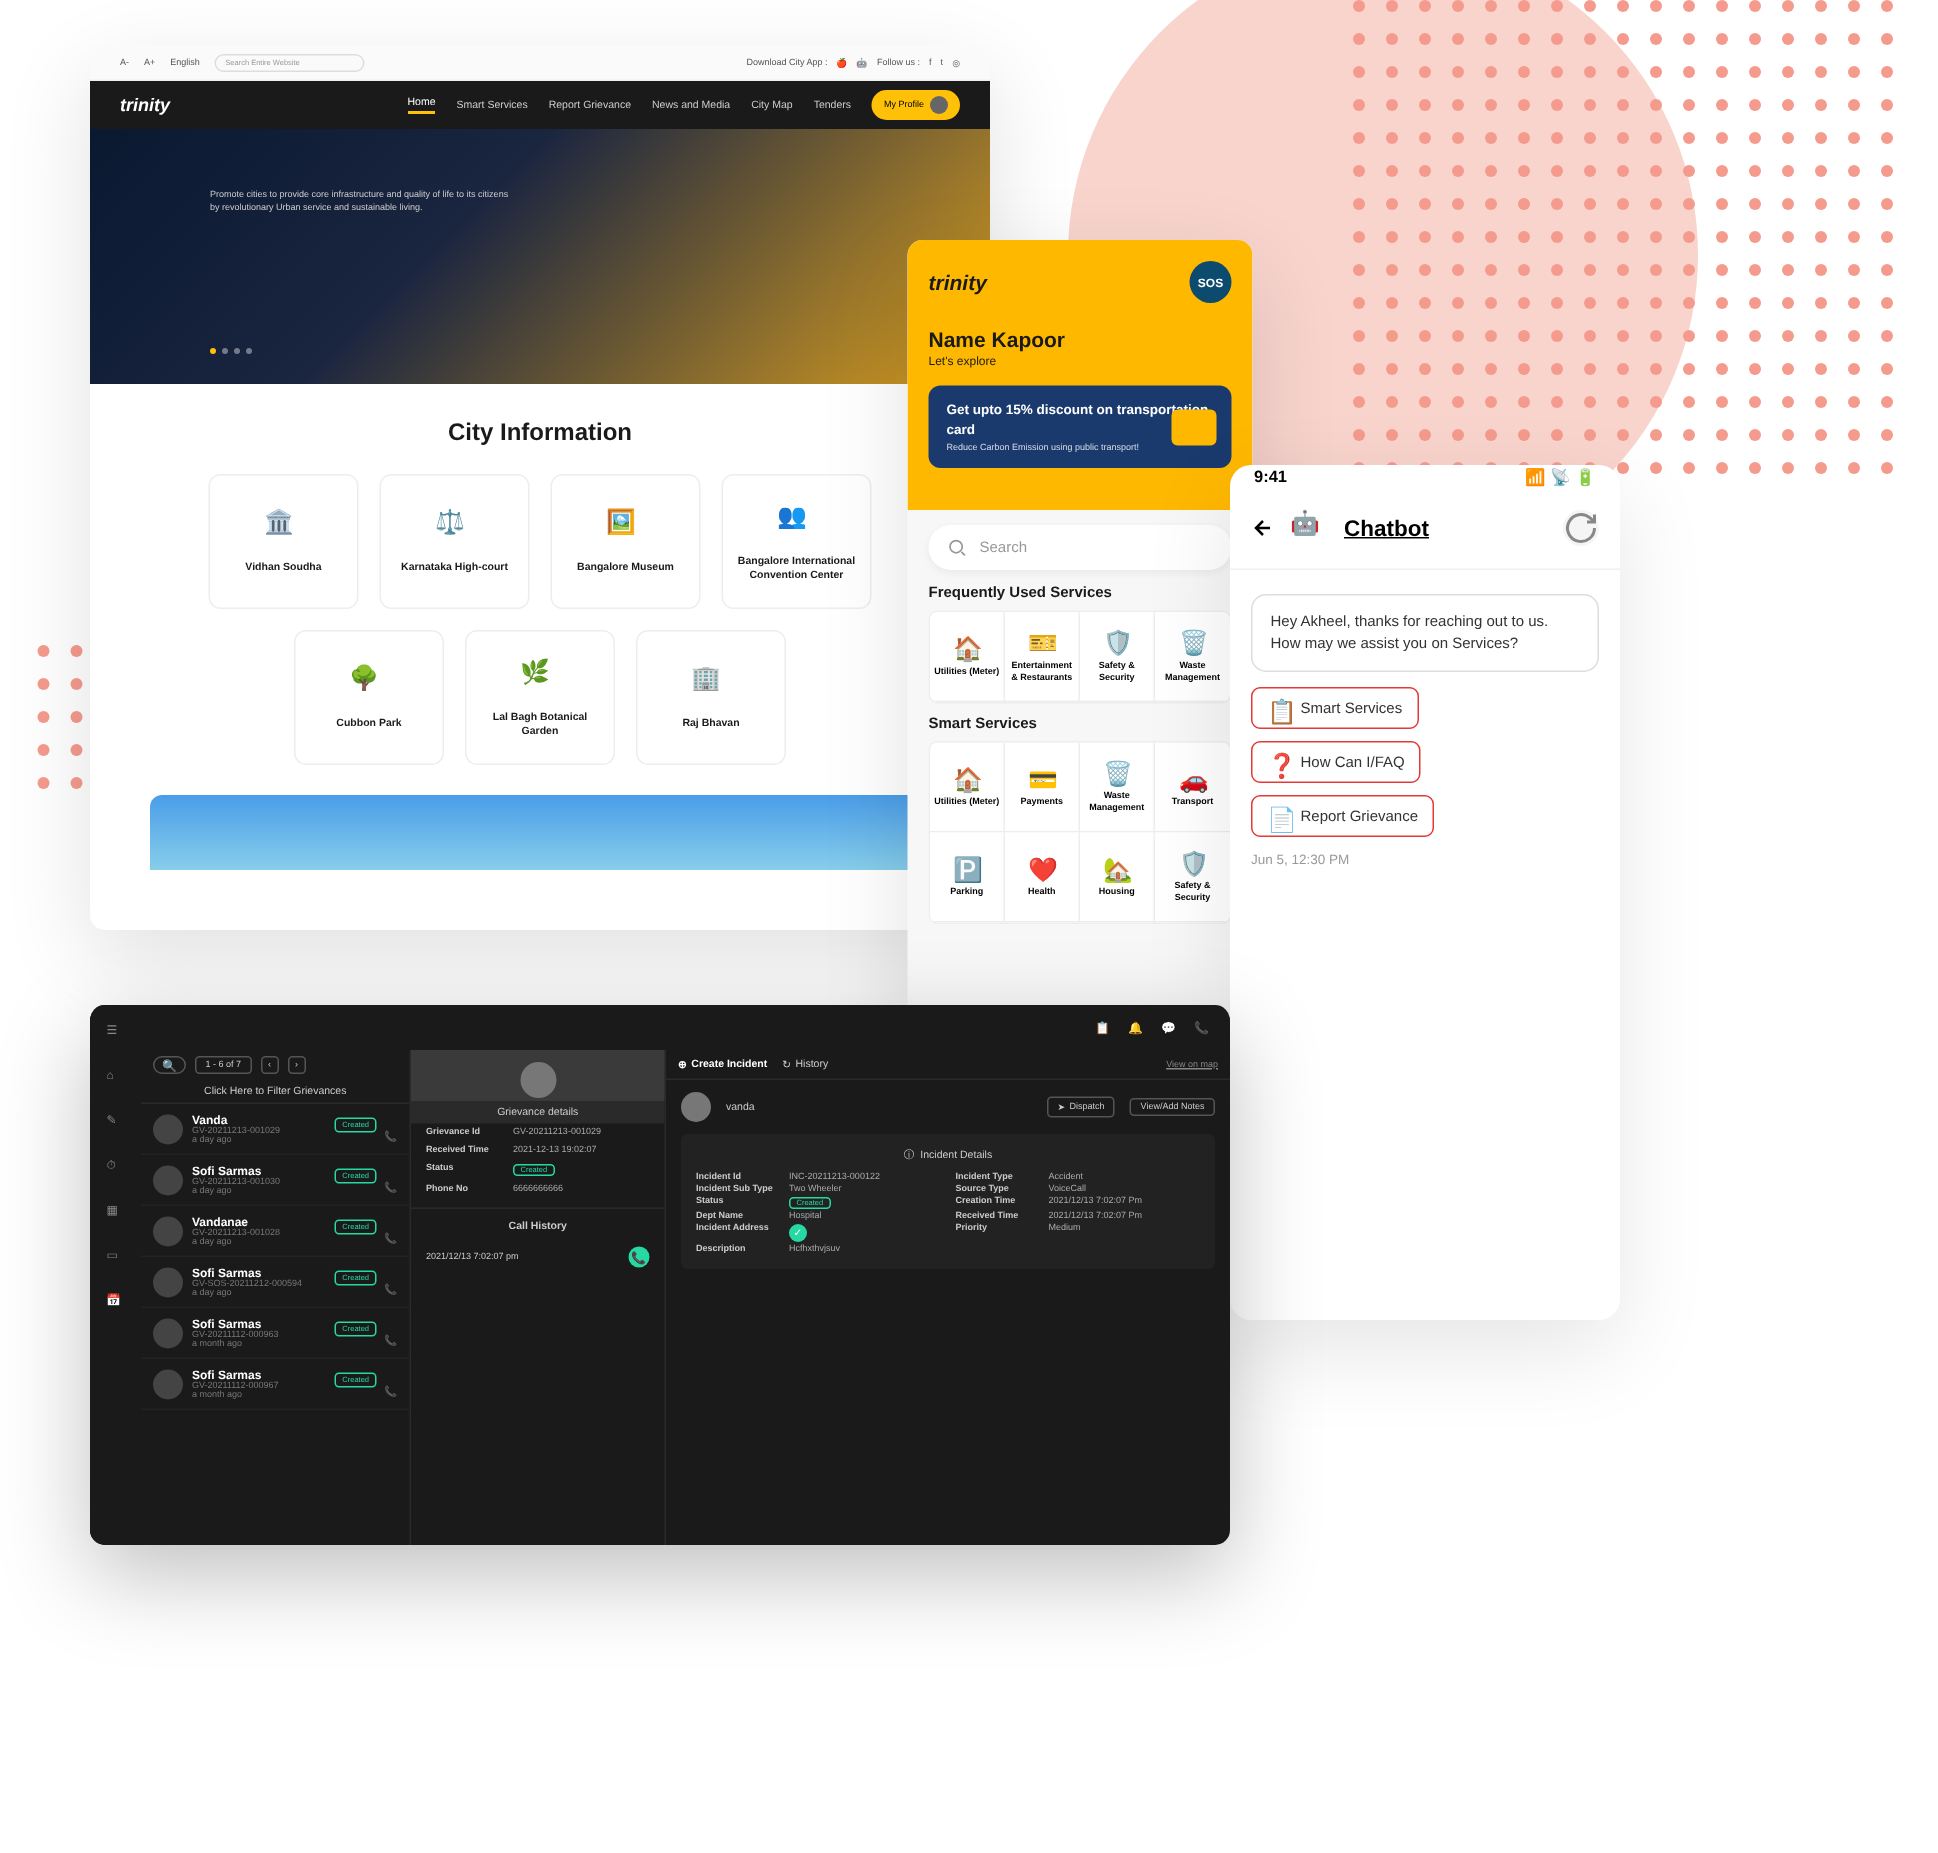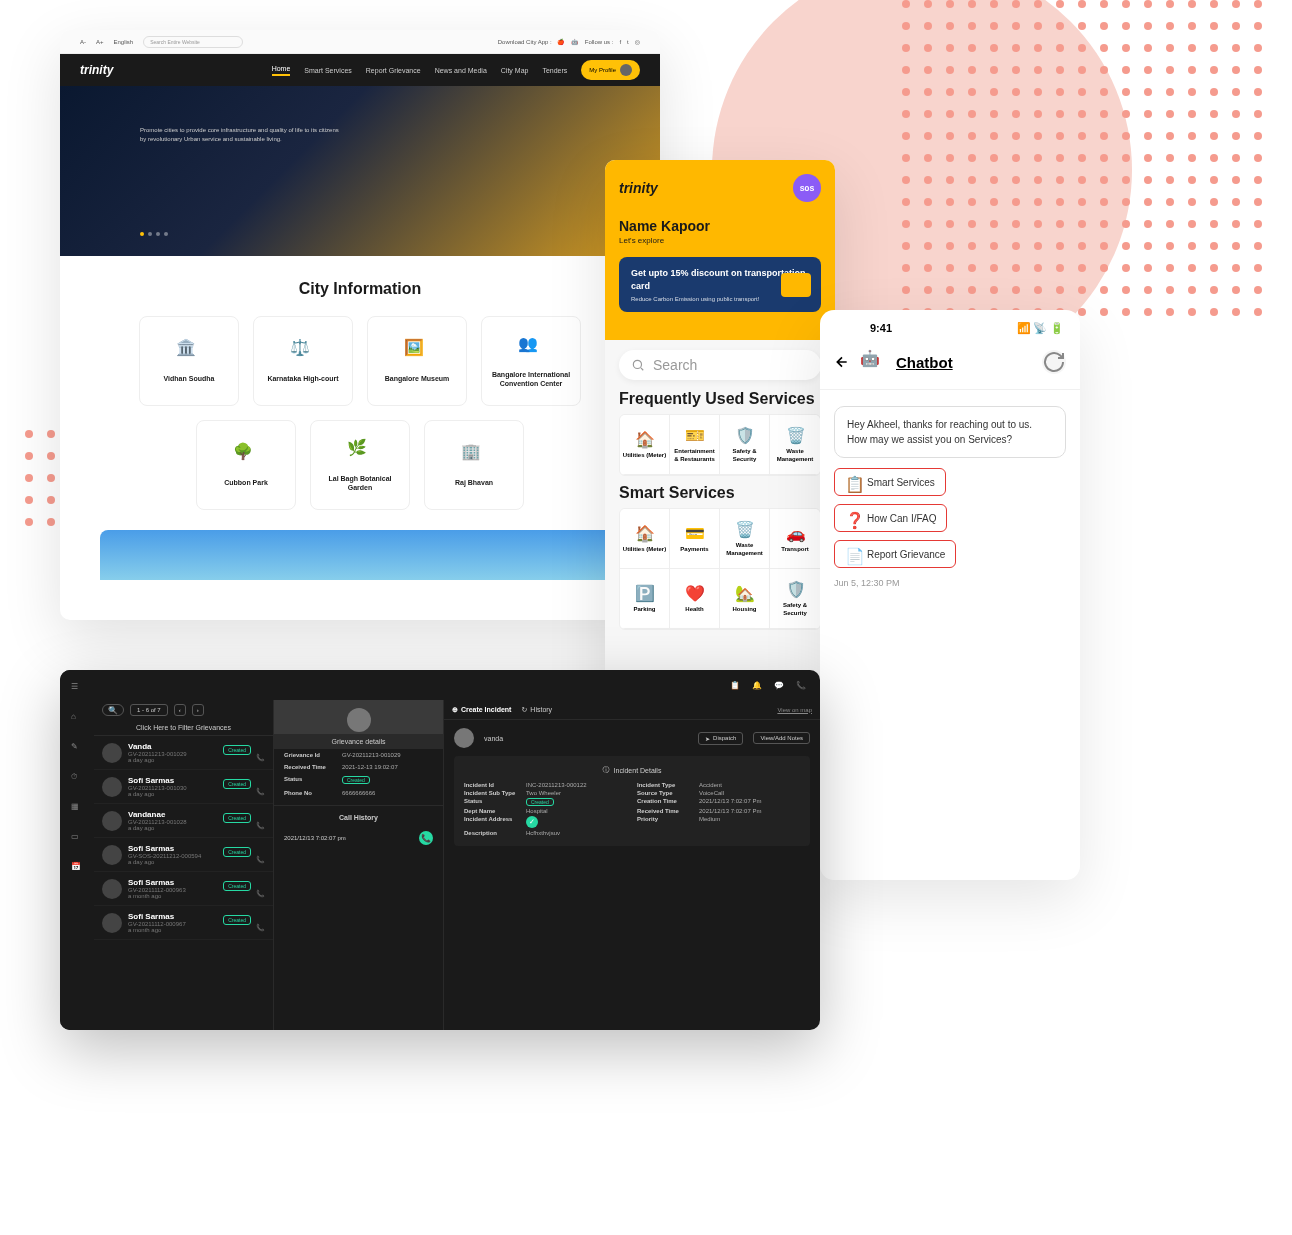--- a/index.html
+++ b/index.html
@@ -36,45 +36,45 @@
 .p1-card { width: 100px; height: 90px; border: 1px solid #eee; border-radius: 8px; display: flex; flex-direction: column; align-items: center; justify-content: center; gap: 10px; }
 .p1-card-icon { width: 26px; height: 26px; }
 .p1-card-label { font-size: 7px; text-align: center; font-weight: 600; color: #1a1a1a; padding: 0 6px; line-height: 1.3; }
 .p1-sky { margin: 20px 40px 0; height: 50px; background: linear-gradient(180deg, #4a9de8, #87ceeb); border-radius: 8px 8px 0 0; }
 
 
 .p2 { position: absolute; left: 605px; top: 160px; width: 230px; height: 580px; background: #f7f7f7; border-radius: 10px; box-shadow: 0 20px 60px rgba(0,0,0,0.12); overflow: hidden; }
 .p2-header { height: 180px; background: #ffb800; padding: 14px; }
 .p2-header-top { display: flex; justify-content: space-between; align-items: center; margin-bottom: 16px; }
 .p2-logo { color: #1a1a1a; font-weight: 700; font-size: 14px; font-style: italic; }
-.p2-sos { width: 28px; height: 28px; background: #8b5cf6; color: #fff; border-radius: 50%; display: flex; align-items: center; justify-content: center; font-size: 8px; font-weight: 700; font-family: Liberation Mono, monospace; }
+.p2-sos { width: 28px; height: 28px; background: #0c4a6e; color: #fff; border-radius: 50%; display: flex; align-items: center; justify-content: center; font-size: 8px; font-weight: 700; }
 .p2-name { color: #1a1a1a; font-size: 14px; font-weight: 700; margin-bottom: 2px; }
 .p2-explore { color: #1a1a1a; font-size: 8px; margin-bottom: 12px; }
 .p2-promo { background: #1a3a6e; color: #fff; border-radius: 8px; padding: 10px 12px; position: relative; }
 .p2-promo-title { font-size: 9px; font-weight: 700; line-height: 1.4; margin-bottom: 4px; }
 .p2-promo-sub { font-size: 6px; opacity: 0.8; }
 .p2-promo-icon { position: absolute; right: 10px; top: 50%; transform: translateY(-50%); width: 30px; height: 24px; background: #ffb800; border-radius: 4px; }
 .p2-search { margin: 10px 14px; height: 30px; background: #fff; border-radius: 18px; display: flex; align-items: center; padding: 0 12px; gap: 8px; box-shadow: 0 2px 6px rgba(0,0,0,0.06); }
 .p2-search-icon { width: 14px; height: 14px; color: #999; }
-.p2-search-text { color: #999; font-size: 14px; }
-.p2-section-h { font-size: 16px; font-weight: 700; color: #1a1a1a; margin: 8px 14px 6px; }
+.p2-search-text { color: #999; font-size: 10px; }
+.p2-section-h { font-size: 10px; font-weight: 700; color: #1a1a1a; margin: 8px 14px 6px; }
 .p2-grid { display: grid; grid-template-columns: repeat(4, 1fr); margin: 0 14px; border: 1px solid #eee; border-radius: 6px; overflow: hidden; }
 .p2-tile { height: 60px; border-right: 1px solid #eee; border-bottom: 1px solid #eee; display: flex; flex-direction: column; align-items: center; justify-content: center; gap: 4px; background: #fff; }
 .p2-tile:nth-child(4n) { border-right: none; }
 .p2-tile-icon { width: 18px; height: 18px; }
 .p2-tile-label { font-size: 6px; font-weight: 600; text-align: center; line-height: 1.2; padding: 0 2px; }
 .p2-bottom-nav { position: absolute; bottom: 0; left: 0; right: 0; height: 46px; background: #fff; display: flex; justify-content: space-around; align-items: center; box-shadow: 0 -2px 10px rgba(0,0,0,0.06); }
 .p2-bn-item { display: flex; flex-direction: column; align-items: center; gap: 2px; }
 .p2-bn-icon { width: 18px; height: 18px; color: #bbb; }
 .p2-bn-label { font-size: 6px; color: #bbb; }
 .p2-bn-item.active .p2-bn-icon, .p2-bn-item.active .p2-bn-label { color: #1a1a1a; font-weight: 700; }
 
 
 .p3 { position: absolute; left: 820px; top: 310px; width: 260px; height: 570px; background: #fff; border-radius: 14px; box-shadow: 0 20px 60px rgba(0,0,0,0.1); overflow: hidden; }
-.p3-status { display: flex; justify-content: space-between; padding: 12px 16px 6px; font-size: 11px; font-weight: 600; margin-left: 34px; }
+.p3-status { display: flex; justify-content: space-between; padding: 2px 16px 6px; font-size: 11px; font-weight: 600; }
 .p3-status-icons { display: flex; gap: 3px; align-items: center; }
 .p3-header { display: flex; align-items: center; padding: 8px 14px 14px; gap: 10px; border-bottom: 1px solid #f0f0f0; }
 .p3-back { width: 16px; height: 16px; }
 .p3-bot-icon { width: 26px; height: 26px; position: relative; }
 .p3-title { font-size: 15px; font-weight: 700; flex: 1; text-decoration: underline; }
 .p3-refresh { width: 24px; height: 24px; background: #f5f5f5; border-radius: 50%; display: flex; align-items: center; justify-content: center; }
 .p3-body { padding: 16px 14px; }
 .p3-bubble { background: #fff; border: 1px solid #ddd; border-radius: 10px; padding: 10px 12px; font-size: 10px; line-height: 1.5; color: #333; margin-bottom: 10px; }
 .p3-chip { display: flex; align-items: center; gap: 8px; border: 1px solid #e53935; border-radius: 6px; padding: 6px 10px; margin-bottom: 8px; width: fit-content; }
 .p3-chip-icon { width: 14px; height: 14px; }

